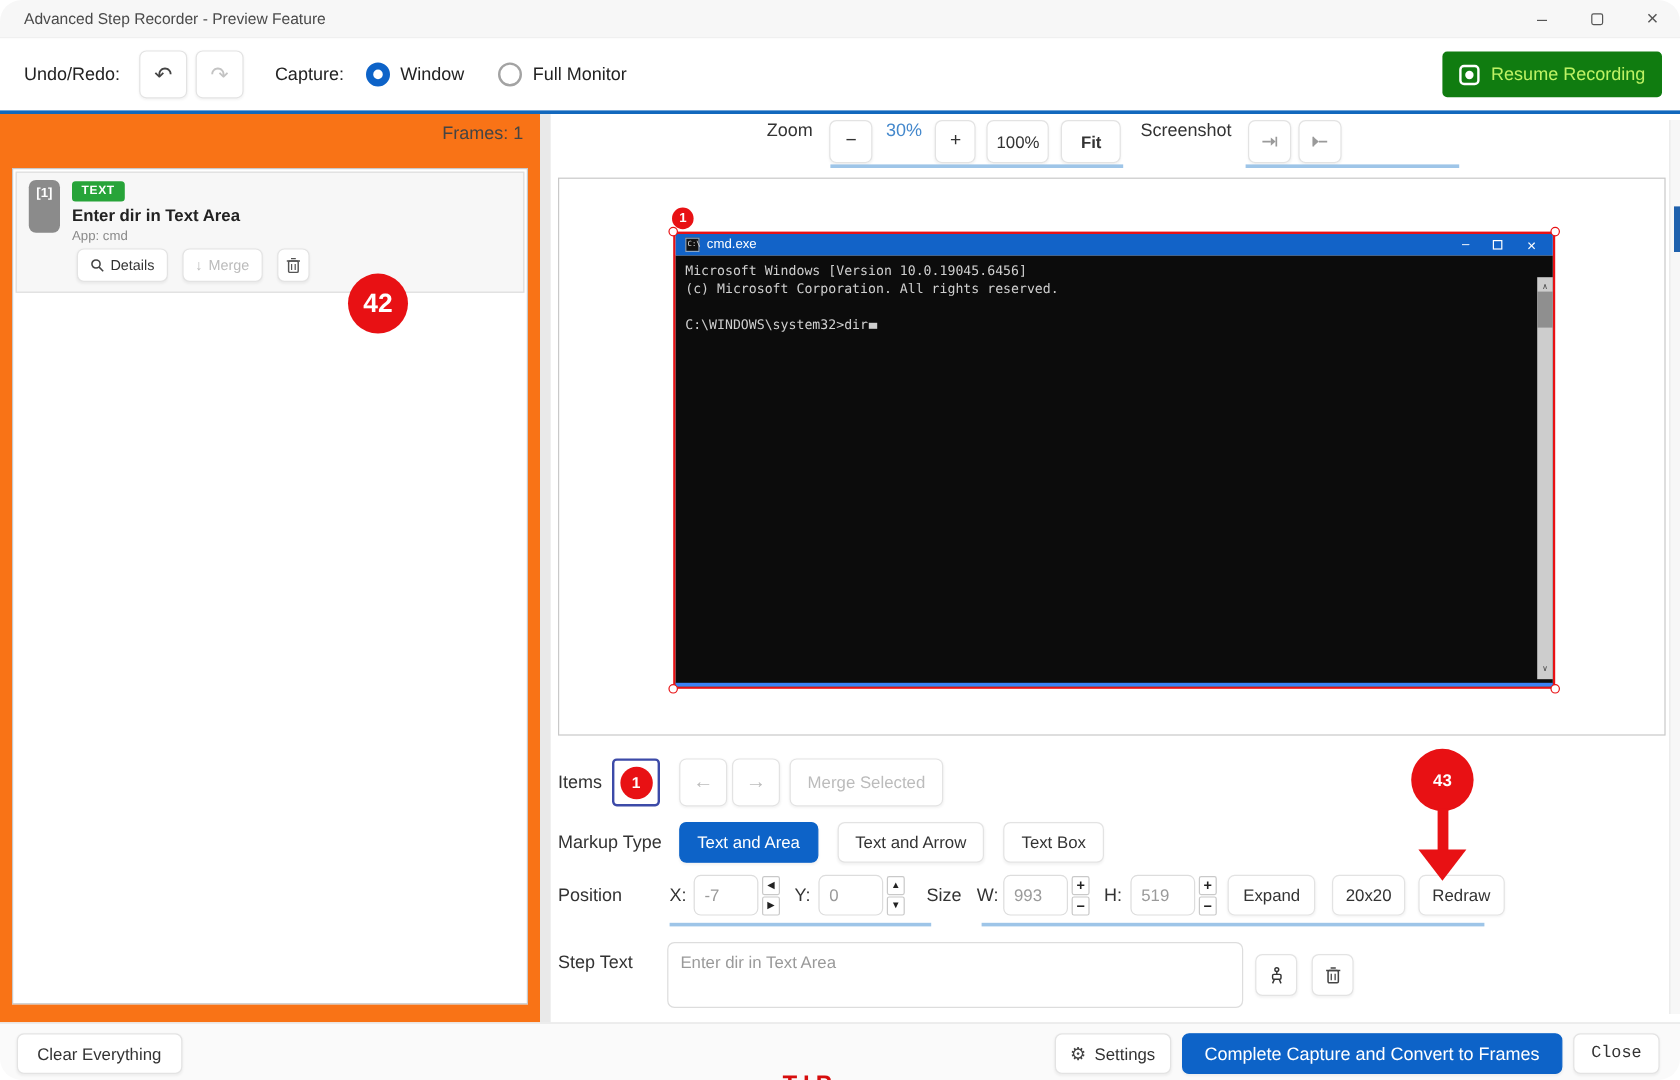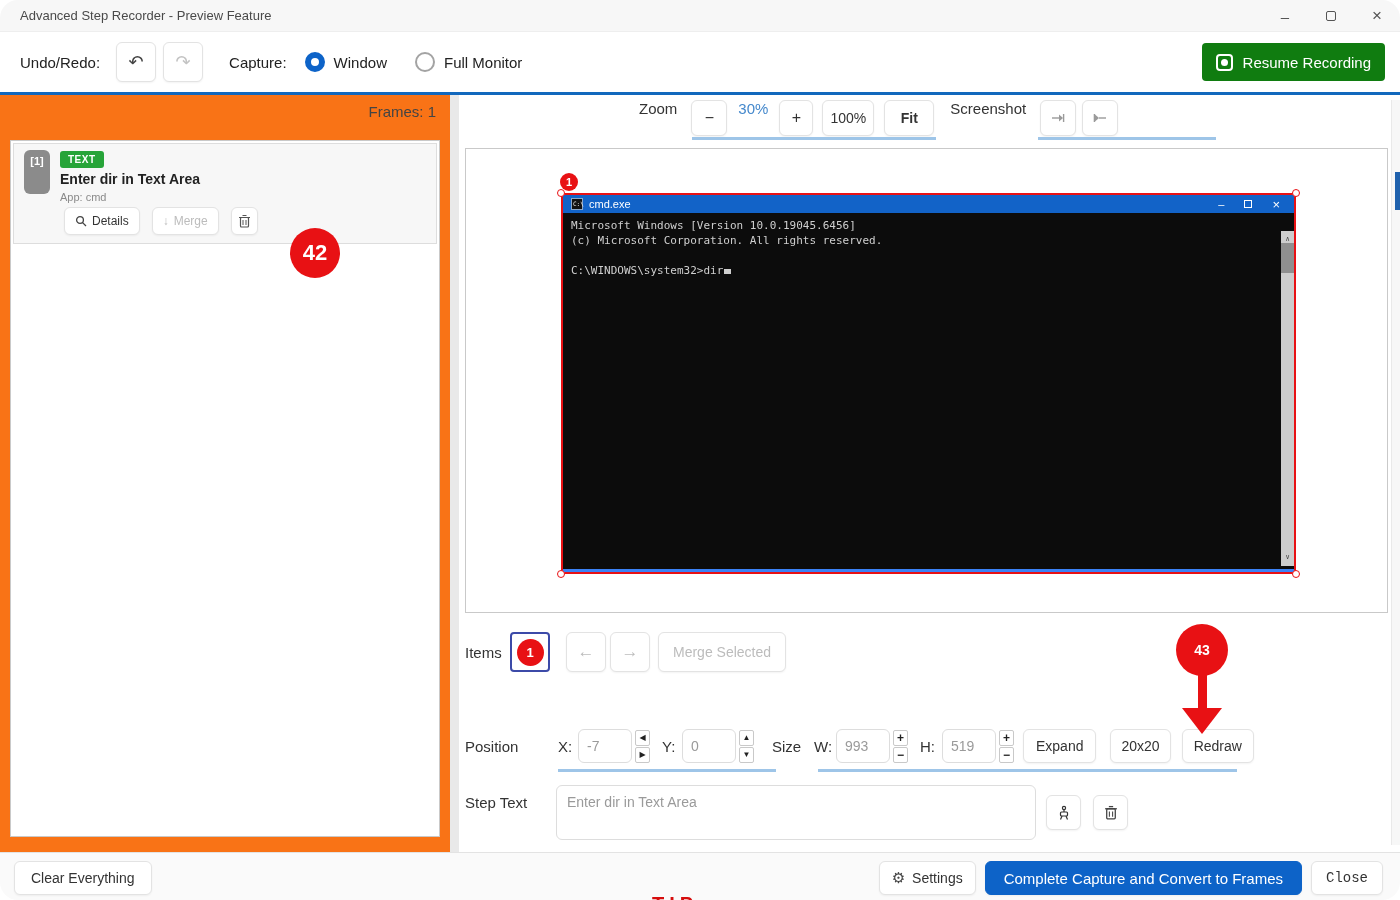--- a/index.html
+++ b/index.html
@@ -24,21 +24,21 @@
 
   
   .toolbar { position:absolute; left:0; top:32px; width:1400px; height:60px; background:#fff;
              display:flex; align-items:center; padding-left:20px; }
   .toolbar .lbl { font-size:15px; color:#222; }
   .tool-btn { width:40px; height:40px; font-size:18px; }
   .radio { width:20px; height:20px; border-radius:50%; background:#fff; }
   .radio.on { border:6px solid #0d63c8; }
   .radio.off { border:2px solid #a3a3a3; }
   .resume { position:absolute; right:15px; top:11px; height:38px; background:#107c10; border:none;
-            border-radius:4px; color:#ffffff; font-size:15px; display:flex; align-items:center;
+            border-radius:4px; color:#bef264; font-size:15px; display:flex; align-items:center;
             padding:0 14px; gap:10px; cursor:pointer; }
   .rec-ico { width:17px; height:17px; border:2px solid #fff; border-radius:4px; display:flex;
              align-items:center; justify-content:center; }
   .rec-ico i { width:7px; height:7px; background:#fff; border-radius:50%; }
   .accent-line { position:absolute; left:0; top:92px; width:1400px; height:3px; background:#1268bd; }
 
   
   .left-panel { position:absolute; left:0; top:95px; width:450px; height:757px; background:#f97316; }
   .frames-count { position:absolute; right:14px; top:8px; font-size:15px; color:#444; }
   .frames-list { position:absolute; left:10px; top:45px; width:430px; height:697px;
@@ -293,20 +293,26 @@
       </button>
       <button class="btn arrow-btn disabled" style="margin-left:16px;">
           <span>←</span>
         </button>
       <button class="btn arrow-btn disabled" style="margin-left:4px;">
           <span>→</span>
         </button>
       <button class="btn disabled" style="margin-left:8px;height:40px;padding:0 14px;">Merge Selected</button>
     </div>
 
+    <div class="ctrl-row markup-row">
+      <span class="lbl" style="width:101px;">Markup Type</span>
+      <button class="btn markup-btn sel">Text and Area</button>
+      <button class="btn markup-btn" style="margin-left:16px;">Text and Arrow</button>
+      <button class="btn markup-btn" style="margin-left:16px;">Text Box</button>
+    </div>
 
     <div class="ctrl-row pos-row">
       <span class="lbl" style="width:93px;">Position</span>
       <span class="lbl" style="width:20px;">X:</span>
       <input class="num-input" value="-7" style="">
       <span class="spinner">
         <button>◀</button>
         <button>▶</button>
       </span>
       <span class="lbl" style="margin-left:12px;width:20px;">Y:</span>

